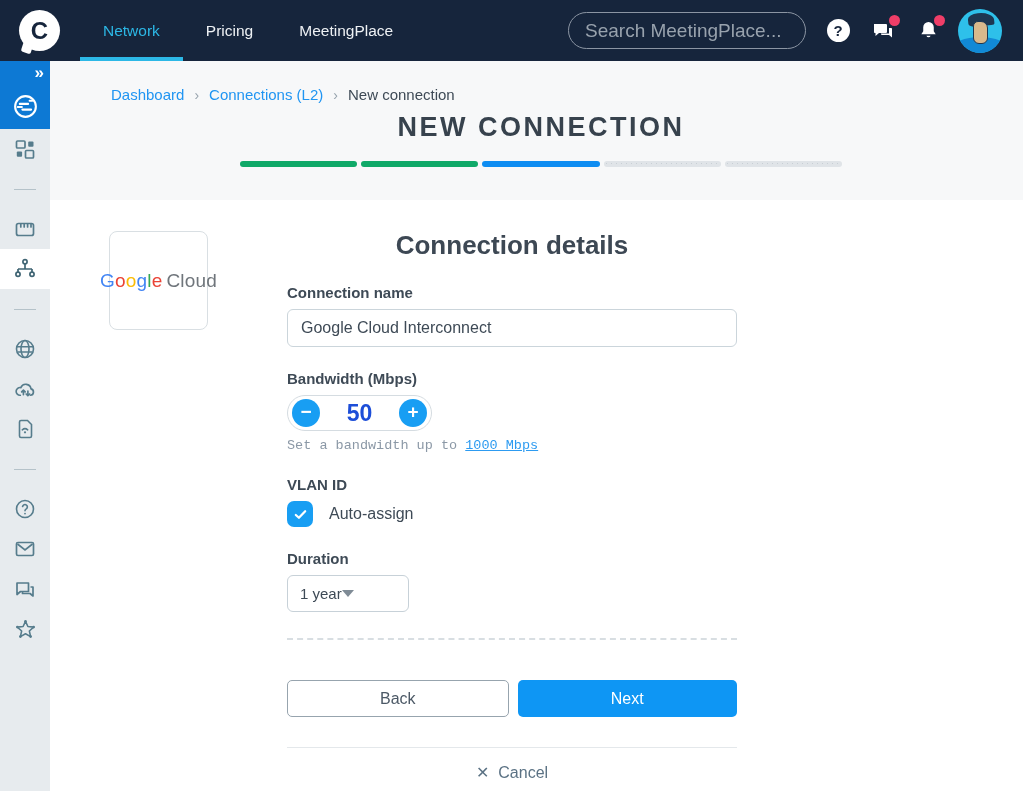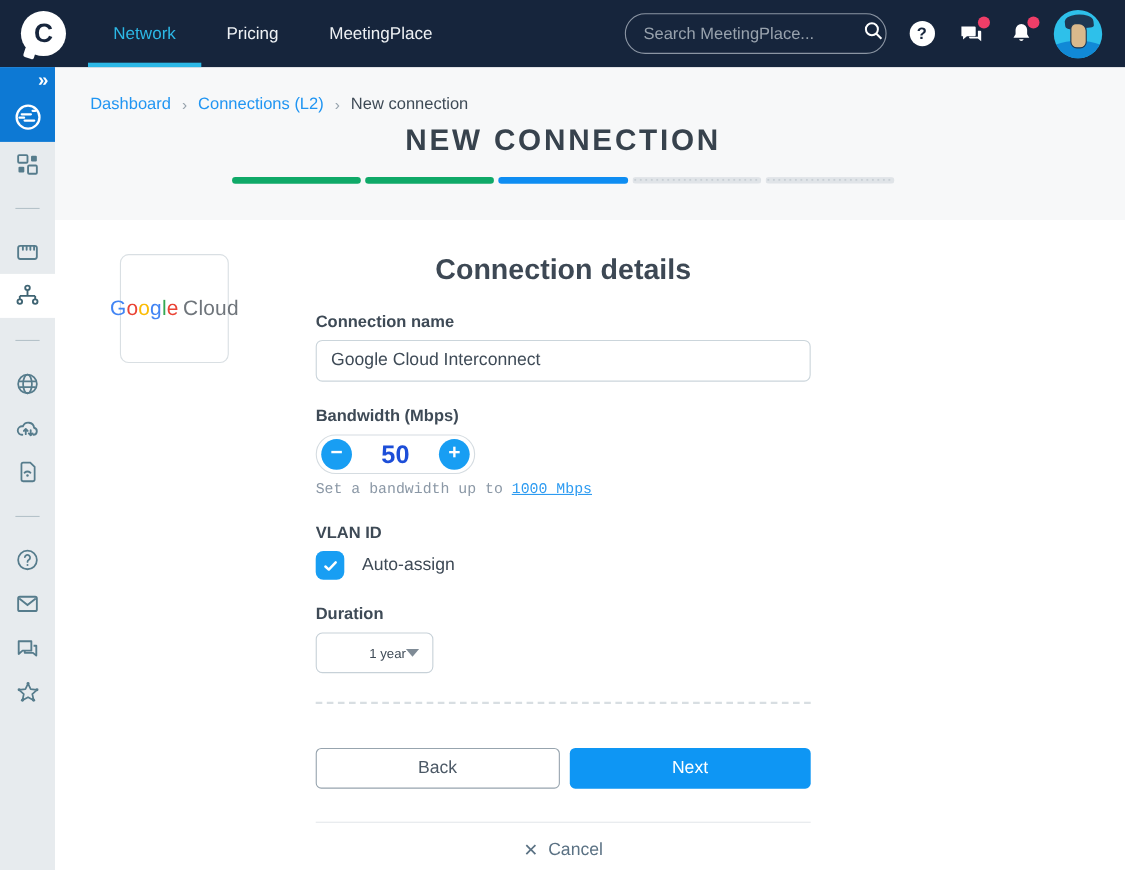--- a/index.html
+++ b/index.html
@@ -15,21 +15,21 @@
   .logo-c { font-size:24px; font-weight:800; color:#16253c; position:relative; z-index:1; }
   .nav-links { display:flex; height:61px; margin-left:20px; }
   .nav-link { position:relative; display:flex; align-items:center; padding:0 23px; font-size:15.5px;
               color:#eef1f4; cursor:pointer; }
   .nav-link.active { color:#2cb8e6; }
   .nav-link.active::after { content:""; position:absolute; left:0; right:0; bottom:0; height:4px; background:#2cb8e6; }
   .nav-right { margin-left:auto; display:flex; align-items:center; }
   .search-pill { width:238px; height:37px; border:1.5px solid #8b95a3; border-radius:19px;
                  display:flex; align-items:center; padding:0 12px 0 16px; background:transparent; }
   .search-pill input { flex:1; background:transparent; border:none; outline:none; color:#5eead4;
-                 font-size:15px; font-family:"Liberation Sans",sans-serif; }
+                 font-size:19px; font-family:"Liberation Sans",sans-serif; }
   .search-pill input::placeholder { color:#98a2ad; }
   .nav-icon { position:relative; width:26px; height:26px; margin-left:19px; display:flex;
               align-items:center; justify-content:center; cursor:pointer; }
   .help-circle { width:23px; height:23px; background:#fff; border-radius:50%; display:flex;
                  align-items:center; justify-content:center; font-size:15px; font-weight:700; color:#16253c; }
   .badge-dot { position:absolute; top:-3px; right:-4px; width:11px; height:11px; border-radius:50%; background:#ef3e68; }
   .avatar { width:44px; height:44px; border-radius:50%; margin:0 21px 0 17px; background:#2ec0ea;
             position:relative; overflow:hidden; cursor:pointer; flex:0 0 auto; }
   .avatar .sea { position:absolute; bottom:-8px; left:-6px; width:56px; height:24px; background:#1189d6; border-radius:50%; }
   .avatar .face { position:absolute; top:12px; left:15px; width:15px; height:23px; background:#d9b98c;
@@ -46,21 +46,21 @@
                    display:flex; align-items:flex-end; justify-content:center; padding-bottom:9px; cursor:pointer; }
   .sb-expand { position:absolute; top:2px; right:7px; color:#fff; font-size:17px; font-weight:700; letter-spacing:-1px; }
   .sb-item { height:40px; display:flex; align-items:center; justify-content:center; color:#567c8c; cursor:pointer; }
   .sb-item.active { background:#ffffff; color:#3f6473; }
   .sb-div-row { height:40px; display:flex; align-items:center; justify-content:center; }
   .sb-div-row hr { width:22px; border:none; border-top:1.5px solid #b5c2c9; }
   .sb-item svg, .sb-div-row svg { display:block; }
 
   
   .content { flex:1; display:flex; flex-direction:column; }
-  .page-head { background:#f7f8f9; height:139px; }
+  .page-head { background:#f7f8f9; height:139px;padding-left:29px; }
   .head-inner { width:924px; }
   .breadcrumb { padding:25px 0 0 32px; font-size:15px; display:flex; align-items:center; gap:10px; }
   .crumb-link { color:#2095f2; cursor:pointer; }
   .crumb-sep { color:#97a3ad; font-size:14px; }
   .crumb-current { color:#3e4a56; }
   .page-title { text-align:center; margin-top:9px; font-size:27px; font-weight:700; letter-spacing:2.5px; color:#37424d; }
   .progress { margin:18px auto 0; width:602px; display:flex; gap:4px; }
   .seg { height:6px; flex:1; border-radius:3px; }
   .seg.complete { background:#0fa968; }
   .seg.current  { background:#0e8df2; }
@@ -86,23 +86,23 @@
   .step-btn { width:28px; height:28px; border-radius:50%; background:#189ef3; border:none; color:#fff;
               font-size:19px; font-weight:700; line-height:26px; cursor:pointer; display:flex;
               align-items:center; justify-content:center; padding-bottom:2px; }
   .step-value { font-size:23px; font-weight:600; color:#1d4ed8; }
   .helper { margin-top:7px; font-size:13.5px; color:#8b98a6;font-family:Liberation Mono, monospace; }
   .helper a { color:#2d9bf1; text-decoration:underline; cursor:pointer; }
   .check-row { margin-top:8px; display:flex; align-items:center; }
   .checkbox { width:26px; height:26px; border-radius:7px; background:#189ef3; display:flex;
               align-items:center; justify-content:center; cursor:pointer; }
   .check-label { margin-left:16px; font-size:16px; color:#3e4a56; }
-  .select-box { margin-top:8px; width:107px; height:37px; border:1px solid #c7d1d8; border-radius:6px;
-                display:flex; align-items:center; padding:0 12px; font-size:12px; color:#3e4a56;
-                justify-content:flex-end; cursor:pointer; background:#fff; }
+  .select-box { margin-top:8px; width:122px; height:37px; border:1px solid #c7d1d8; border-radius:6px;
+                display:flex; align-items:center; padding:0 12px; font-size:15px; color:#3e4a56;
+                justify-content:flex-start; cursor:pointer; background:#fff; }
   .caret-down { width:0; height:0; border-left:6px solid transparent; border-right:6px solid transparent;
                 border-top:7px solid #7f8b96; }
   .dashed-div { margin-top:26px; border:none; border-top:2px dashed #d8dee2; }
   .btn-row { margin-top:40px; display:flex; gap:9px; }
   .btn { flex:1; height:37px; border-radius:5px; font-size:16px; font-family:"Liberation Sans",sans-serif; cursor:pointer;text-align:center; }
   .btn-back { background:#fff; border:1px solid #97a4ae; color:#4c5966; }
   .btn-next { background:#0e96f4; border:none; color:#fff; }
   .solid-div { margin-top:30px; border:none; border-top:1px solid #e4e8eb; }
   .cancel-row { margin-top:15px; display:flex; align-items:center; justify-content:center; gap:9px;
                 color:#5b7284; font-size:16px; cursor:pointer; }

